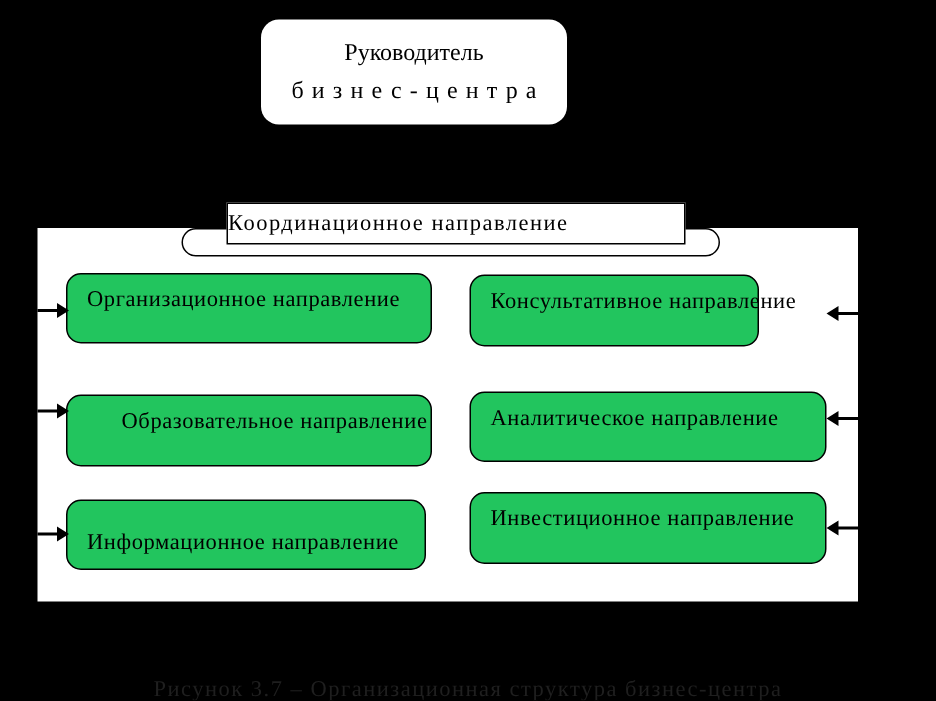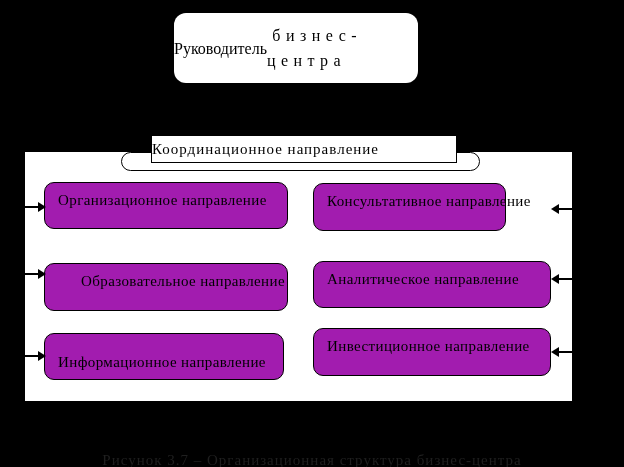--- a/index.html
+++ b/index.html
@@ -9,24 +9,25 @@
     height: 467px;
     background: #000000;
     font-family: "Liberation Serif", serif;
     color: #000000;
     overflow: hidden;
   }
   
   .top-box {
     position: absolute;
     left: 174px; top: 13px;
-    width: 244px; height: 70px;
+    width: 204px; height: 70px;
     background: #ffffff;
     border-radius: 12px;
     display: flex;
+    flex-direction: column;
     align-items: center;
     justify-content: center;
     font-size: 16px;
     line-height: 25px;
     z-index: 4;
   }
   .top-box .line2 { letter-spacing: 0.34em; text-indent: 0.34em; }
 
   
   .panel {
@@ -60,21 +61,21 @@
     display: flex;
     align-items: center;
     font-size: 15px;
     letter-spacing: 1px;
     z-index: 3;
   }
 
   
   .dir-box {
     position: absolute;
-    background: #a21caf;
+    background: #22c55e;
     border: 1px solid #000000;
     border-radius: 10px;
     box-sizing: border-box;
     display: flex;
     font-size: 15px;
     letter-spacing: 0.4px;
     padding: 8px 8px 8px 13px;
     line-height: 18px;
     z-index: 3;
     white-space: nowrap;

